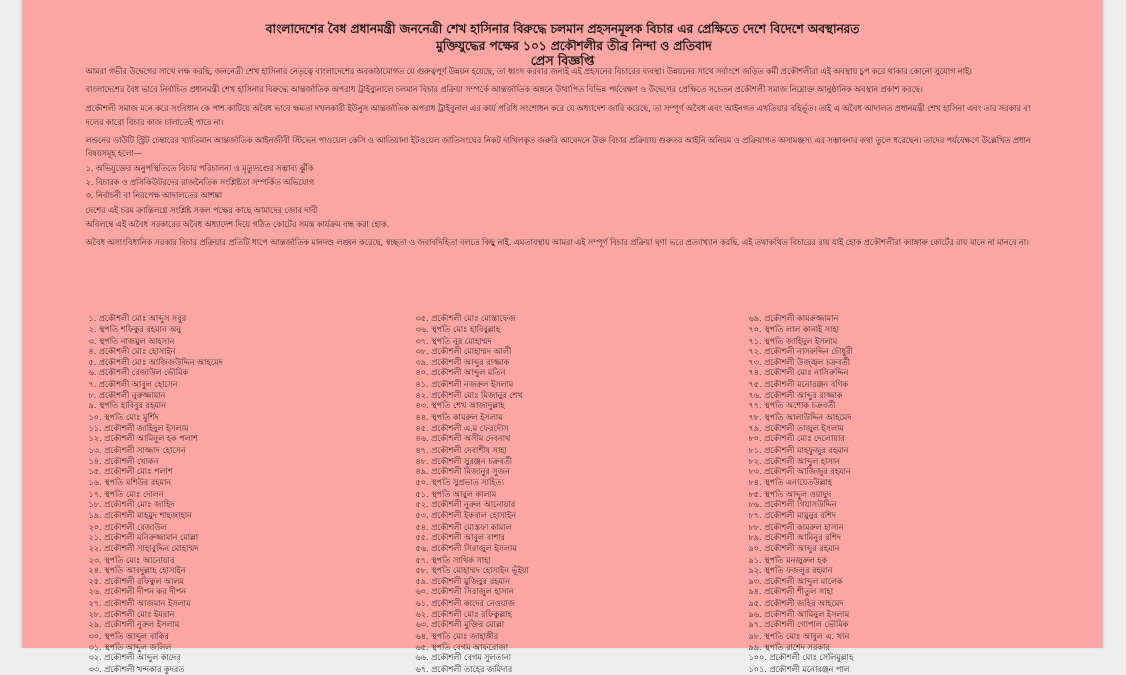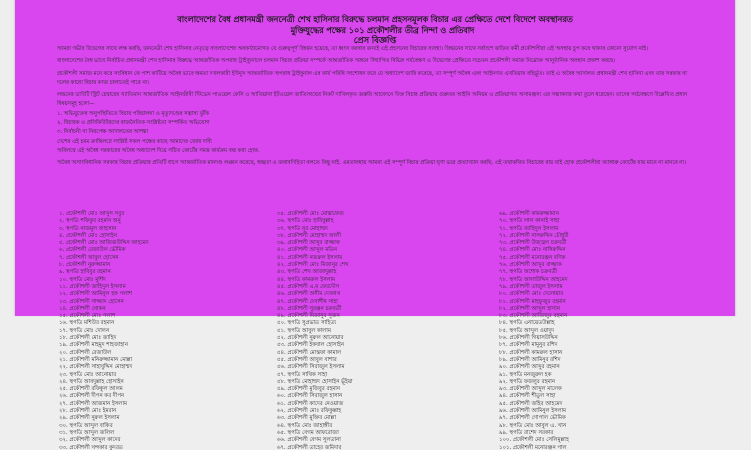--- a/index.html
+++ b/index.html
@@ -3,22 +3,22 @@
 <meta charset="utf-8">
 <style>
   html, body { margin: 0; padding: 0; }
   body {
     width: 751px; height: 450px; overflow: hidden;
     background: #eeeeee;
     font-family: "DejaVu Sans", sans-serif;
     position: relative;
   }
   .page {
-    position: absolute; left: 14px; top: 0; width: 720px; height: 316px;
-    background: #d946ef;
+    position: absolute; left: 14px; top: 0; width: 720px; height: 432px;
+    background: #fca5a5;
     border-left: 1px solid #d8d8d8;
     border-right: 1px solid #d8d8d8;
     box-shadow: 0 0 2px rgba(0,0,0,0.08);
   }
   .header { text-align: center; color: #1a1a1a; }
   .title-line {
     position: absolute; left: 0; right: 0;
     font-size: 8.2px; font-weight: bold; letter-spacing: -0.1px; white-space: nowrap;
   }
   .t1 { top: 13px; }

